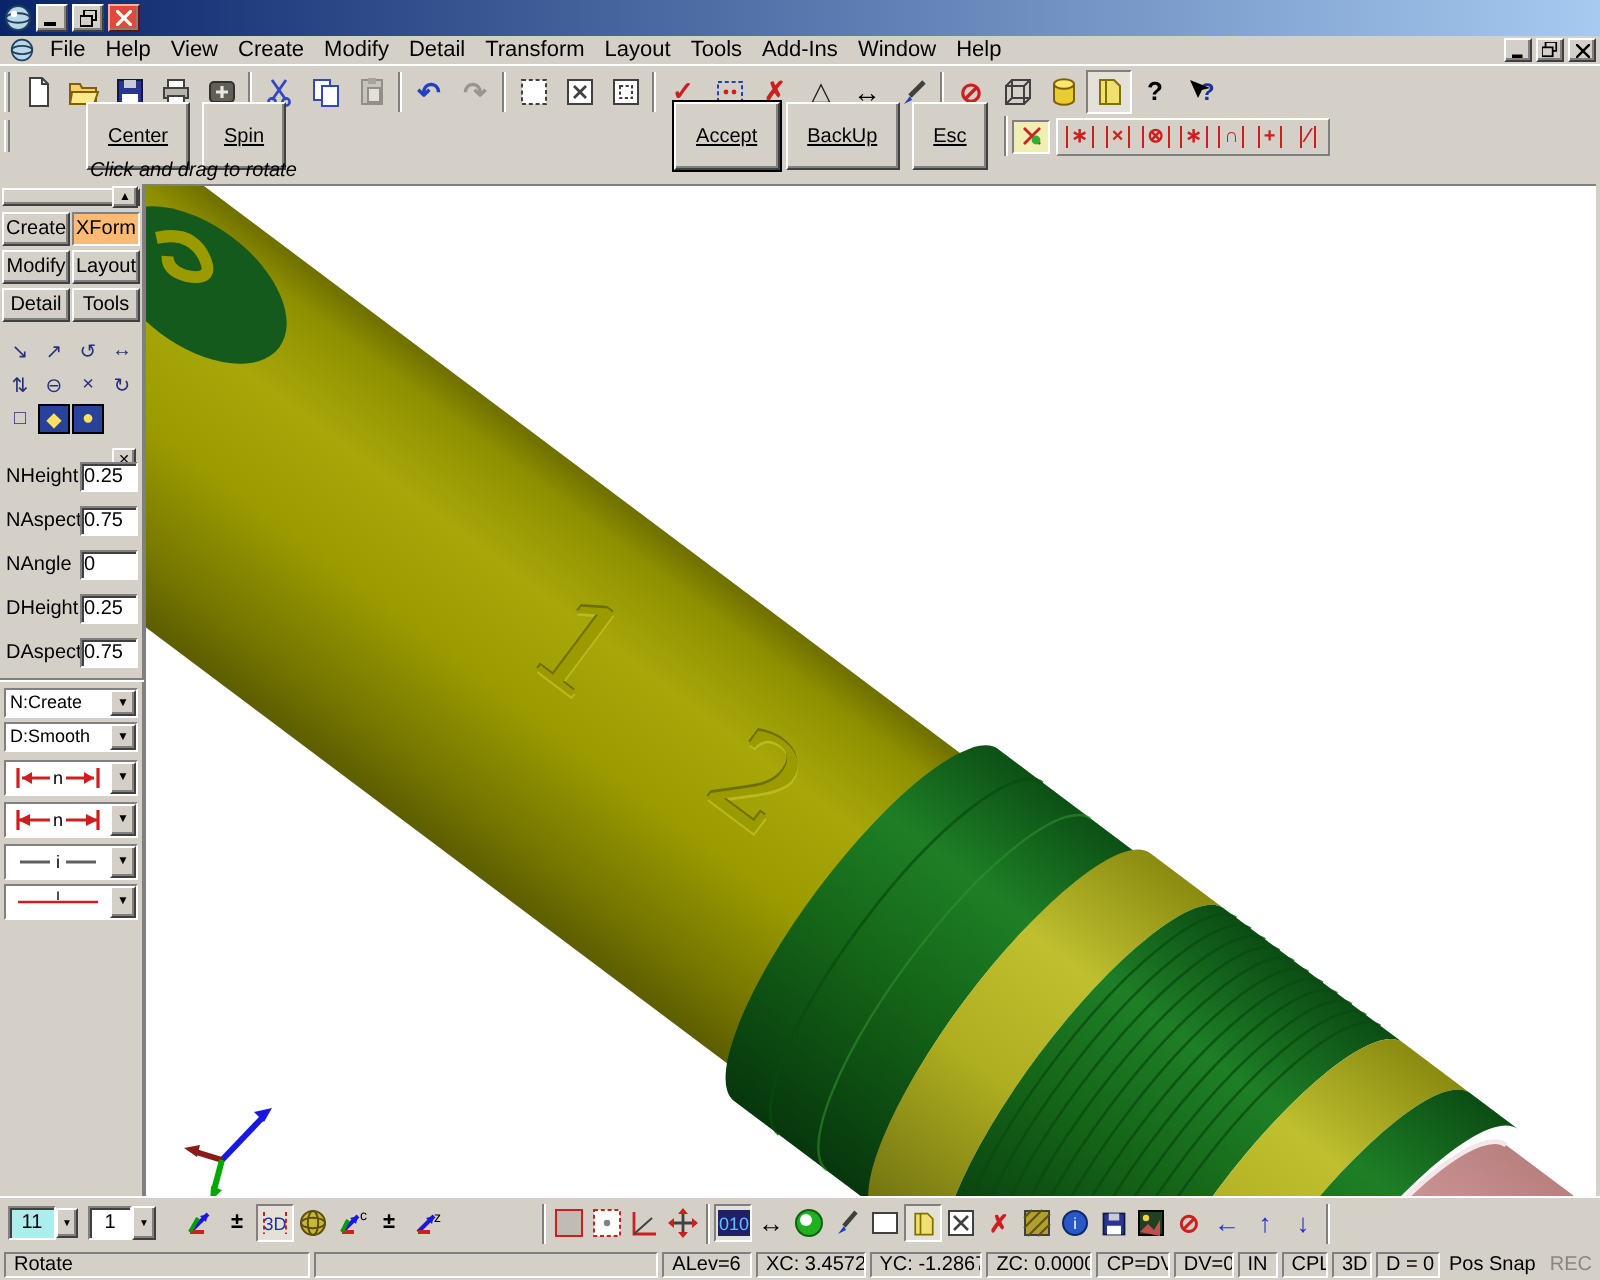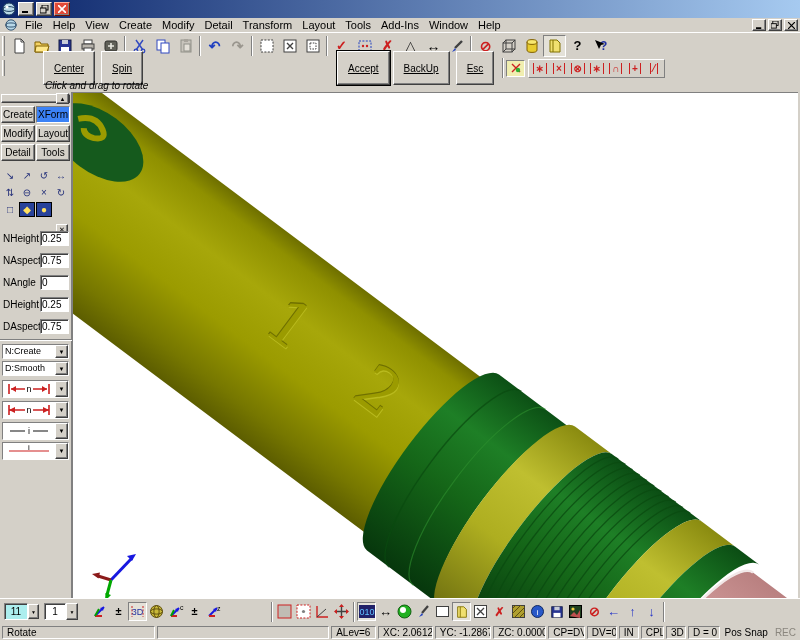--- a/index.html
+++ b/index.html
@@ -5,21 +5,21 @@
   * { margin:0; padding:0; box-sizing:border-box; }
   html,body { width:800px; height:640px; overflow:hidden; }
   #app {
     position:relative; width:800px; height:640px;
     background:#d4d0c8; font-family:"Liberation Sans", sans-serif;
     font-size:11px; color:#000; cursor:default;
   }
   
   .raised { background:#d4d0c8; border:1px solid; border-color:#fff #404040 #404040 #fff; box-shadow: inset -1px -1px 0 #808080; }
   .sunken { background:#fff; border:1px solid; border-color:#808080 #fff #fff #808080; box-shadow: inset 1px 1px 0 #404040; }
-  .pressed { background:#3b82f6; border:1px solid; border-color:#808080 #fff #fff #808080; }
+  .pressed { background:#fdba74; border:1px solid; border-color:#808080 #fff #fff #808080; }
   .tbtn { width:23px; height:22px; display:flex; align-items:center; justify-content:center; border:1px solid transparent; }
   .tbtn.pressed { border-color:#808080 #fff #fff #808080; background:#e4e1d8; }
   .sep { width:2px; height:20px; margin:0 2px; border-left:1px solid #808080; border-right:1px solid #fff; }
   .grip { width:3px; height:20px; margin:0 2px 0 1px; border-left:1px solid #fff; border-right:1px solid #808080; }
   .grip2 { width:3px; height:16px; margin:0 2px 0 1px; border-left:1px solid #fff; border-right:1px solid #808080; }
   .glyph { font-weight:bold; line-height:1; }
   svg { display:block; }
 
   
   #titlebar { position:absolute; left:0; top:0; width:800px; height:18px;
@@ -690,21 +690,21 @@
     <span class="bbtn">
         <span class="blue-arrow">↓</span>
       </span>
     <span class="sep"></span>
   </div>
 
   <div id="statusbar">
     <span class="scell" style="width:183px;">Rotate</span>
     <span class="scell" style="width:205px;"></span>
     <span class="scell" style="width:52px;">ALev=6</span>
-    <span class="scell" style="width:64px;">XC: 2.0612</span>
+    <span class="scell" style="width:64px;">XC: 3.4572</span>
     <span class="scell" style="width:66px;">YC: -1.2867</span>
     <span class="scell" style="width:62px;">ZC: 0.0000</span>
     <span class="scell" style="width:42px;">CP=DV</span>
     <span class="scell" style="width:34px;">DV=0</span>
     <span class="scell" style="width:22px;">IN</span>
     <span class="scell" style="width:26px;">CPL</span>
     <span class="scell" style="width:22px;">3D</span>
     <span class="scell" style="width:36px;">D = 0</span>
     <span style="font-size:10px; padding:0 3px; white-space:nowrap;">Pos Snap</span>
     <span style="font-size:10px; color:#8a867e; padding:0 2px;">REC</span>

